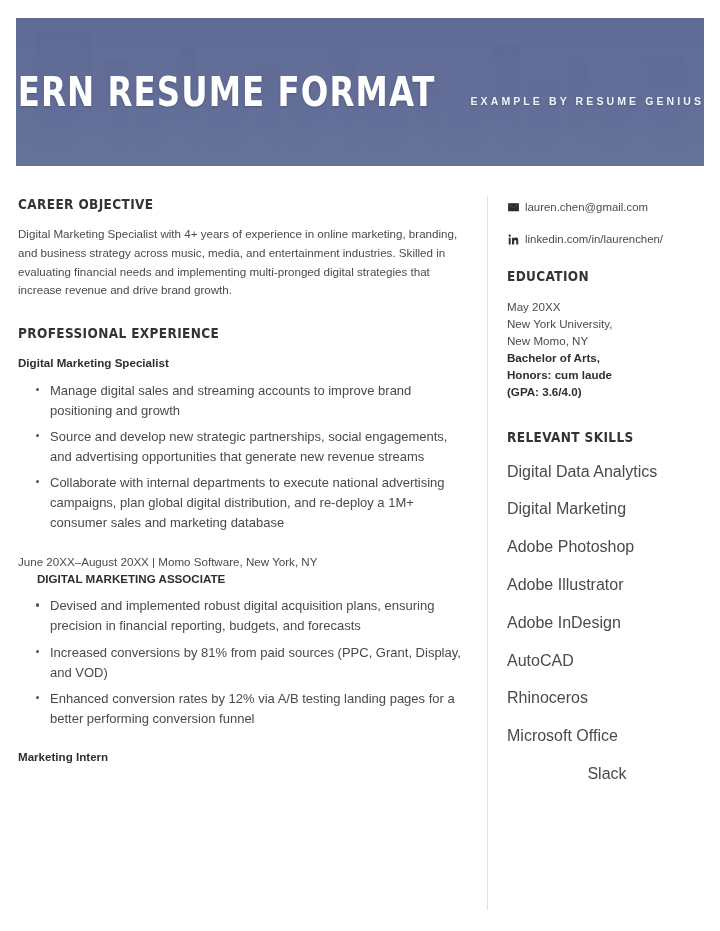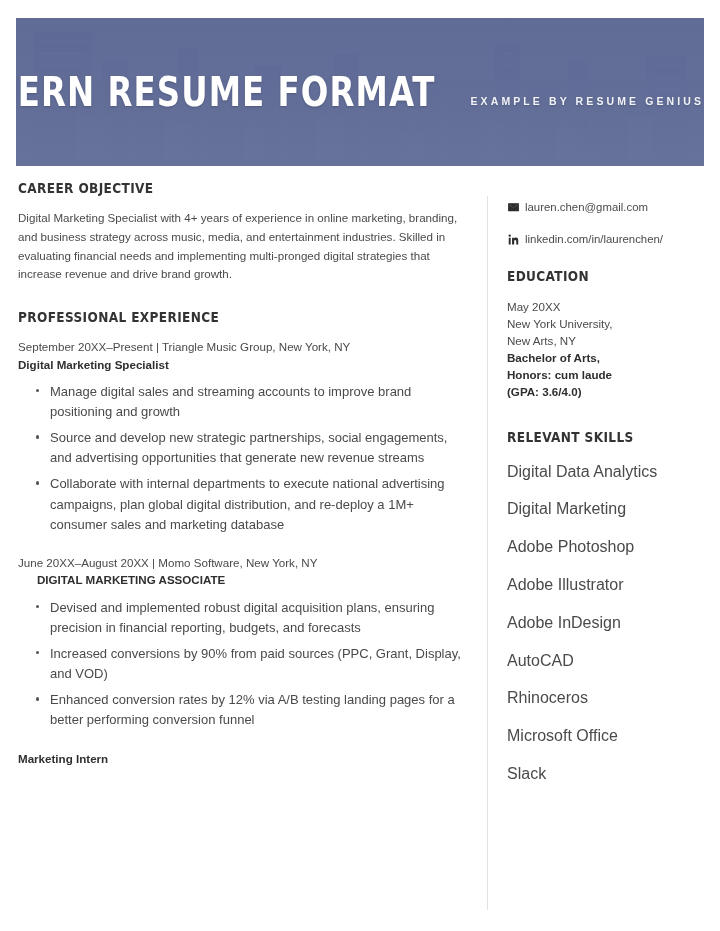--- a/index.html
+++ b/index.html
@@ -76,21 +76,21 @@
     position: absolute;
     left: 487px;
     top: 196px;
     width: 1px;
     height: 714px;
     background: #e2e2e2;
   }
   .left-col {
     position: absolute;
     left: 18px;
-    top: 180px;
+    top: 196px;
     width: 452px;
   }
   .right-col {
     position: absolute;
     left: 507px;
     top: 200px;
     width: 200px;
   }
 
   
@@ -178,21 +178,21 @@
   .edu-line.bold {
     font-weight: 700;
     color: #2f2f2f;
   }
   .skill-item {
     font-size: 16px;
     color: #4a4a4a;
     line-height: 1.3;
     margin-bottom: 17px;
   }
-  .skill-item:last-child { margin-bottom: 4px; }
+  .skill-item:last-child { margin-bottom: 4px; text-align: center; }
 </style>
 </head>
 <body>
 
 <div class="page">
 
   <div class="banner">
     <svg class="banner-photo" viewBox="0 0 688 148" preserveAspectRatio="none">
       <rect x="0" y="0" width="688" height="148" fill="#6a7499"></rect>
       <rect x="0" y="0" width="688" height="60" fill="#7b85a8"></rect>
@@ -249,34 +249,33 @@
 
     <div>
       <div class="section-heading">CAREER OBJECTIVE</div>
       <div class="objective-text">Digital Marketing Specialist with 4+ years of experience in online marketing, branding, and business strategy across music, media, and entertainment industries. Skilled in evaluating financial needs and implementing multi-pronged digital strategies that increase revenue and drive brand growth.</div>
     </div>
 
     <div style="margin-top:25px;">
       <div class="section-heading">PROFESSIONAL EXPERIENCE</div>
       <div id="jobs-container">
           <div class="exp-block" style="margin-top: 13px;">
-            <div class="exp-meta">September 20XX–Present | Triangle Music Group, New York, NY</div>
             <div class="exp-title">Digital Marketing Specialist</div>
             <ul class="bullets">
               <li>Manage digital sales and streaming accounts to improve brand positioning and growth</li>
               <li>Source and develop new strategic partnerships, social engagements, and advertising opportunities that generate new revenue streams</li>
               <li>Collaborate with internal departments to execute national advertising campaigns, plan global digital distribution, and re-deploy a 1M+ consumer sales and marketing database</li>
             </ul>
           </div>
           <div class="exp-block" style="margin-top: 19px;">
             <div class="exp-meta">June 20XX–August 20XX | Momo Software, New York, NY</div>
             <div class="exp-title caps">DIGITAL MARKETING ASSOCIATE</div>
             <ul class="bullets">
               <li>Devised and implemented robust digital acquisition plans, ensuring precision in financial reporting, budgets, and forecasts</li>
-              <li>Increased conversions by 90% from paid sources (PPC, Grant, Display, and VOD)</li>
+              <li>Increased conversions by 81% from paid sources (PPC, Grant, Display, and VOD)</li>
               <li>Enhanced conversion rates by 12% via A/B testing landing pages for a better performing conversion funnel</li>
             </ul>
           </div>
           <div class="exp-block" style="margin-top: 19px;">
             <div class="exp-title">Marketing Intern</div>
           </div>
         </div>
     </div>
 
   </div>
@@ -301,21 +300,21 @@
           </span>
           <span class="contact-text">linkedin.com/in/laurenchen/</span>
         </div>
       </div>
 
     <div style="margin-top:21px;">
       <div class="section-heading">EDUCATION</div>
       <div id="education-container" style="margin-top:14px;">
           <div class="edu-line">May 20XX</div>
           <div class="edu-line">New York University,</div>
-          <div class="edu-line">New Arts, NY</div>
+          <div class="edu-line">New Momo, NY</div>
           <div class="edu-line bold">Bachelor of Arts,</div>
           <div class="edu-line bold">Honors: cum laude</div>
           <div class="edu-line bold">(GPA: 3.6/4.0)</div>
         </div>
     </div>
 
     <div style="margin-top:28px;">
       <div class="section-heading">RELEVANT SKILLS</div>
       <div id="skills-container" style="margin-top:17px;">
           <div class="skill-item">Digital Data Analytics</div>

